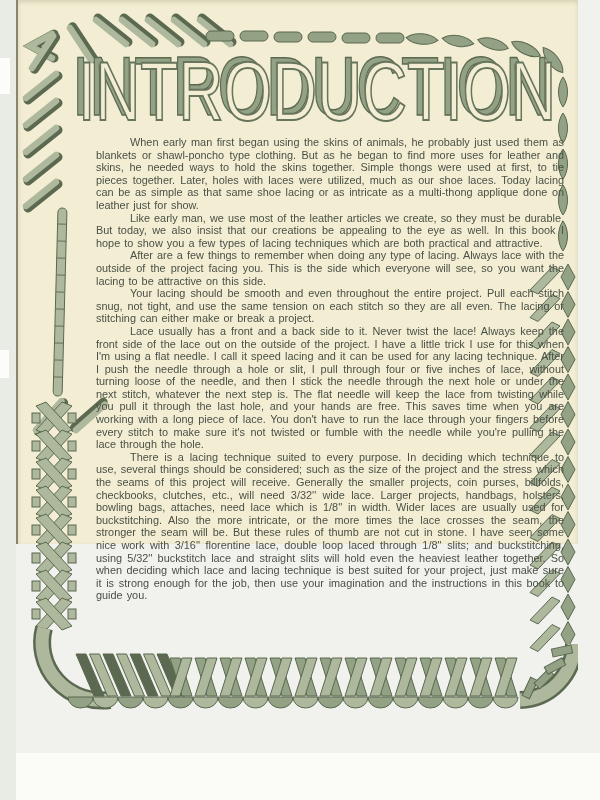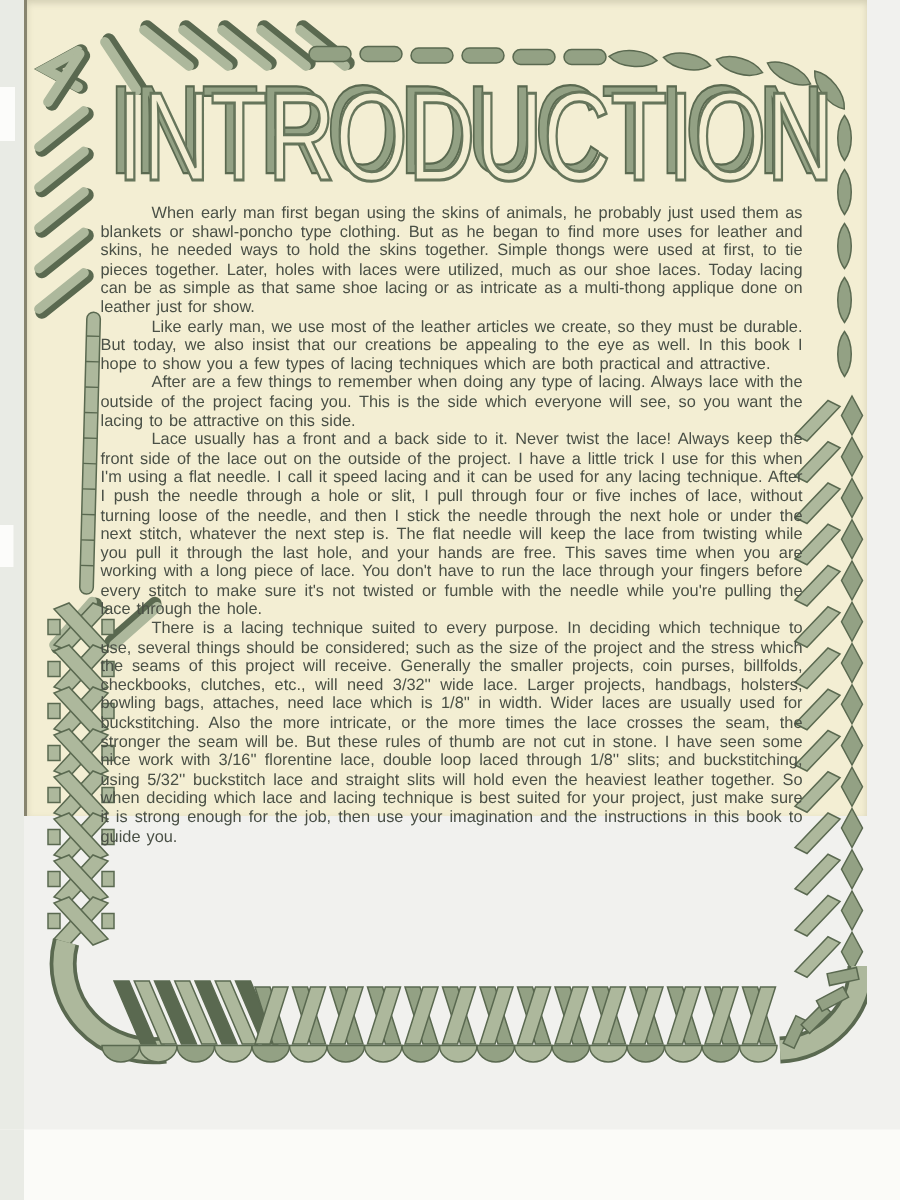--- a/index.html
+++ b/index.html
@@ -27,21 +27,21 @@
   .f-d{fill:var(--lace_dark,#5a6950);stroke:var(--lace_dark,#5a6950);stroke-width:1;}
   .wsd{stroke:var(--lace_dark,#5a6950);stroke-width:9;stroke-linecap:round;fill:none;}
   .wsl{stroke:var(--lace_light,#adb89c);stroke-width:6.5;stroke-linecap:round;fill:none;}
   .tick{stroke:var(--lace_dark,#5a6950);stroke-width:.9;fill:none;}
   .ring-d{stroke:var(--lace_dark,#5a6950);stroke-width:18;fill:none;}
   .ring-l{stroke:var(--lace_light,#adb89c);stroke-width:13;fill:none;}
   .title-svg{position:absolute;left:50px;top:44px;width:492px;height:84px;}
   .t-back{fill:var(--lace_mid,#93a184);stroke:var(--lace_dark,#5a6950);stroke-width:1.5;}
   .t-front{fill:var(--page_bg,#f3eed3);stroke:#66755b;stroke-width:2;}
   .body-text{
-    position:absolute;left:49px;top:136px;width:468px;
+    position:absolute;left:78px;top:136px;width:468px;
     color:var(--body_text,#4a5046);
     font-size:10.9px;line-height:12.6px;text-align:justify;
   }
   .body-text p{margin:0;text-indent:34px;word-spacing:1px;}
 </style>
 </head>
 <body>
 
 <div class="scan-strip-left"></div>
 <div class="sticker s1"></div>
@@ -228,20 +228,21 @@
 
   <svg class="title-svg" viewBox="0 0 492 84">
     <text class="t-back" x="4" y="71" font-size="84" font-family="Liberation Sans, sans-serif" textLength="478" lengthAdjust="spacingAndGlyphs">INTRODUCTION</text>
     <text class="t-front" x="10" y="76" font-size="84" font-family="Liberation Sans, sans-serif" textLength="478" lengthAdjust="spacingAndGlyphs">INTRODUCTION</text>
   </svg>
 
   <div class="body-text">
     <p>When early man first began using the skins of animals, he probably just used them as blankets or shawl-poncho type clothing. But as he began to find more uses for leather and skins, he needed ways to hold the skins together. Simple thongs were used at first, to tie pieces together. Later, holes with laces were utilized, much as our shoe laces. Today lacing can be as simple as that same shoe lacing or as intricate as a multi-thong applique done on leather just for show.</p>
     <p>Like early man, we use most of the leather articles we create, so they must be durable. But today, we also insist that our creations be appealing to the eye as well. In this book I hope to show you a few types of lacing techniques which are both practical and attractive.</p>
     <p>After are a few things to remember when doing any type of lacing. Always lace with the outside of the project facing you. This is the side which everyone will see, so you want the lacing to be attractive on this side.</p>
+    <p>Your lacing should be smooth and even throughout the entire project. Pull each stitch snug, not tight, and use the same tension on each stitch so they are all even. The lacing or stitching can either make or break a project.</p>
     <p>Lace usually has a front and a back side to it. Never twist the lace! Always keep the front side of the lace out on the outside of the project. I have a little trick I use for this when I'm using a flat needle. I call it speed lacing and it can be used for any lacing technique. After I push the needle through a hole or slit, I pull through four or five inches of lace, without turning loose of the needle, and then I stick the needle through the next hole or under the next stitch, whatever the next step is. The flat needle will keep the lace from twisting while you pull it through the last hole, and your hands are free. This saves time when you are working with a long piece of lace. You don't have to run the lace through your fingers before every stitch to make sure it's not twisted or fumble with the needle while you're pulling the lace through the hole.</p>
     <p>There is a lacing technique suited to every purpose. In deciding which technique to use, several things should be considered; such as the size of the project and the stress which the seams of this project will receive. Generally the smaller projects, coin purses, billfolds, checkbooks, clutches, etc., will need 3/32'' wide lace. Larger projects, handbags, holsters, bowling bags, attaches, need lace which is 1/8'' in width. Wider laces are usually used for buckstitching. Also the more intricate, or the more times the lace crosses the seam, the stronger the seam will be. But these rules of thumb are not cut in stone. I have seen some nice work with 3/16'' florentine lace, double loop laced through 1/8'' slits; and buckstitching, using 5/32'' buckstitch lace and straight slits will hold even the heaviest leather together. So when deciding which lace and lacing technique is best suited for your project, just make sure it is strong enough for the job, then use your imagination and the instructions in this book to guide you.</p>
   </div>
 </div>
 
 <div class="scan-strip-bottom">
   <div class="inner-gray"></div>
 </div>
 
 </body></html>

